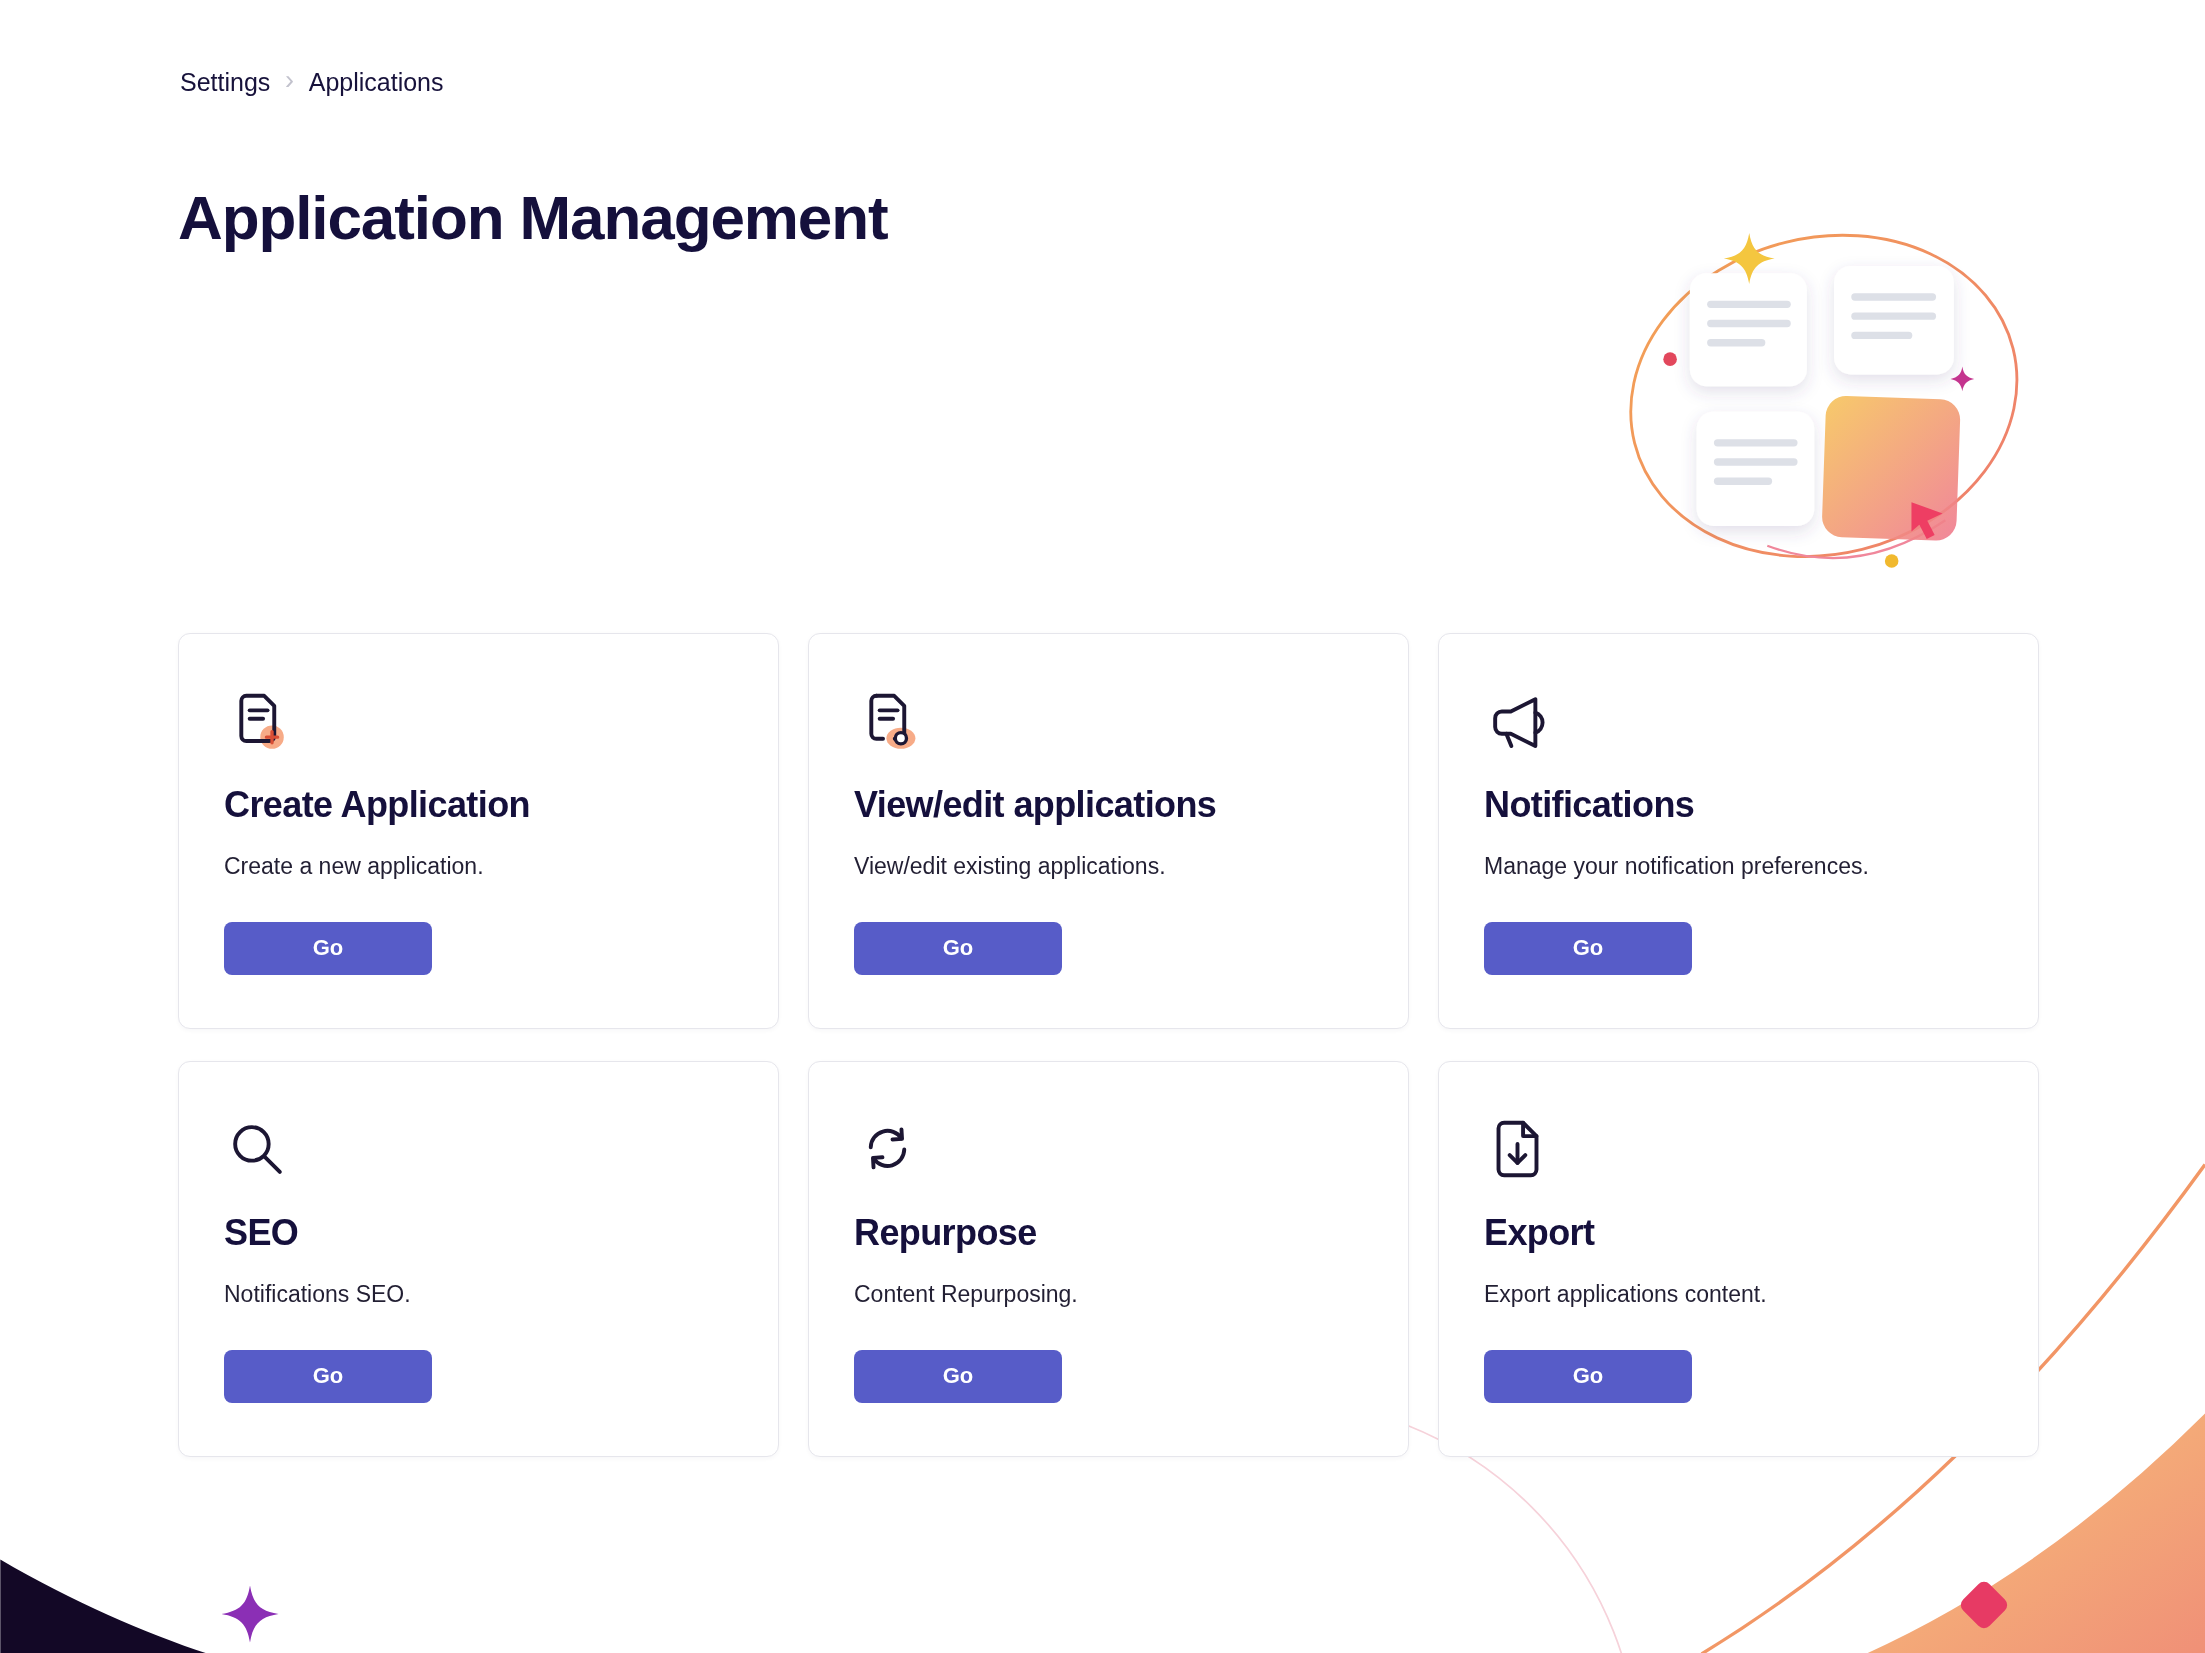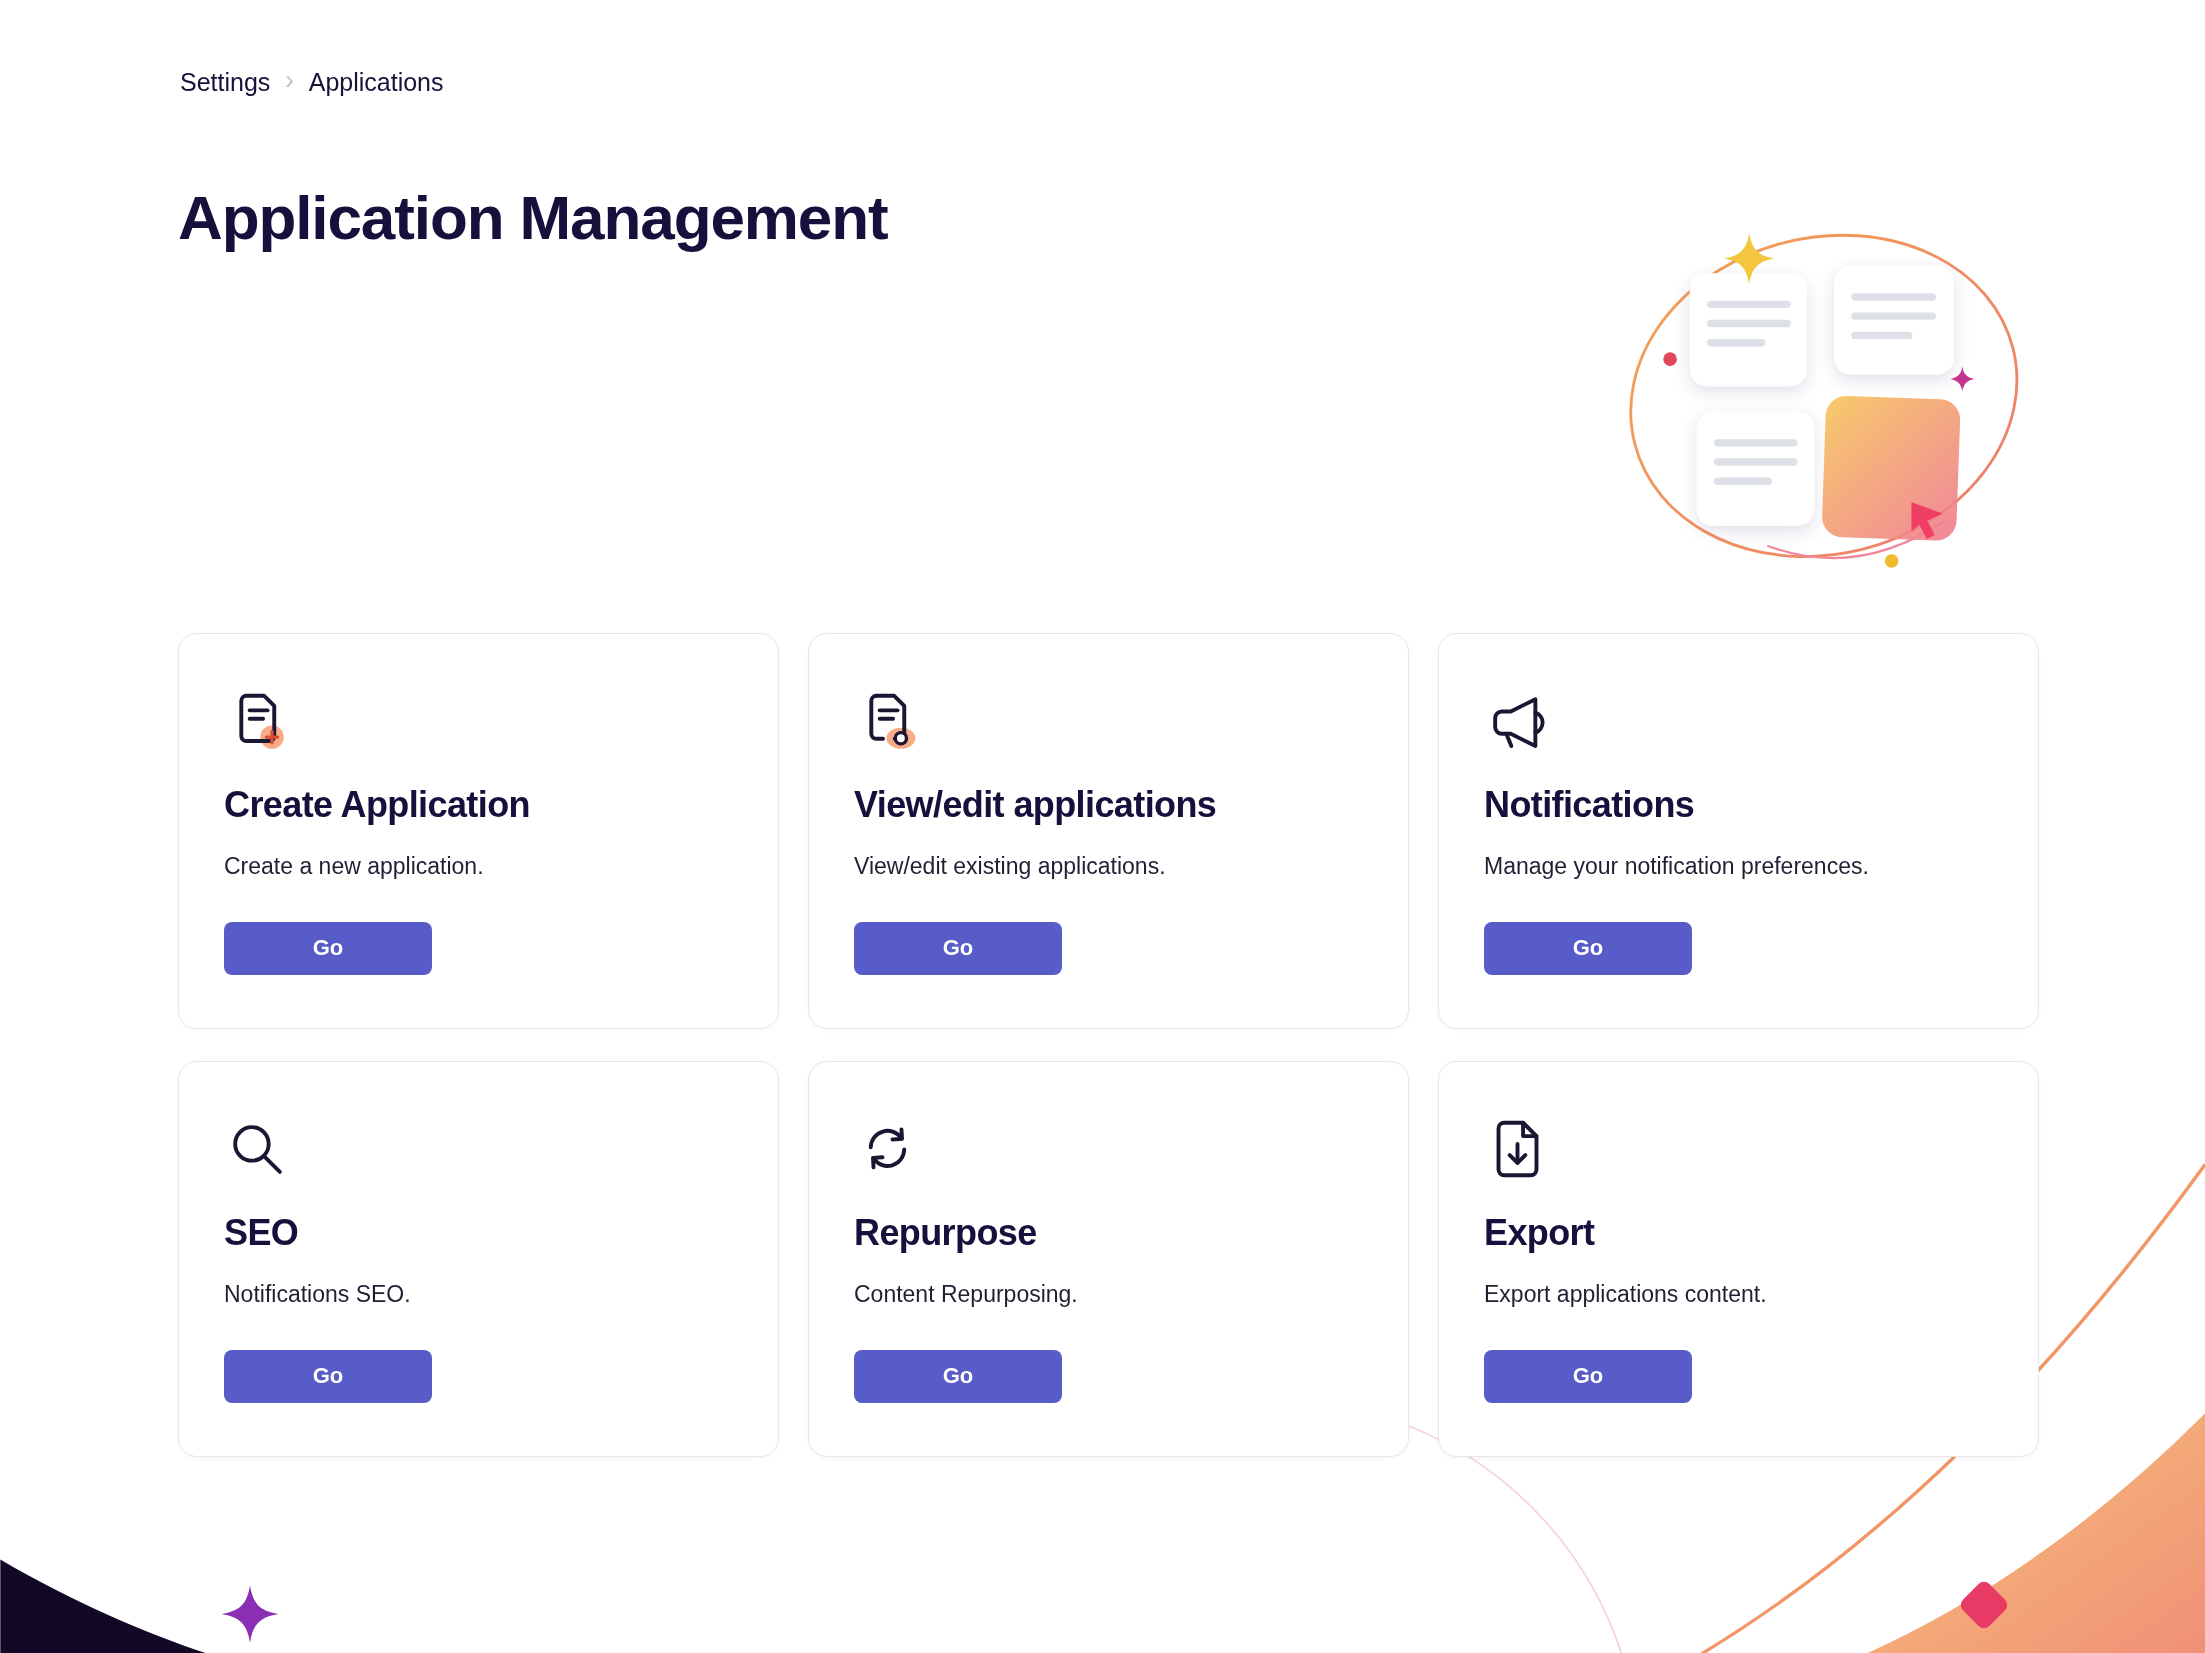--- a/index.html
+++ b/index.html
@@ -38,21 +38,21 @@
   
   .cards {
     position: absolute; left: 178px; top: 633px; z-index: 3;
     display: grid;
     grid-template-columns: repeat(3, 601px);
     column-gap: 29px; row-gap: 32px;
   }
   .card {
     background: #ffffff;
     border: 1.1px solid #e6e6ec;
-    border-radius: 19px;
+    border-radius: 12px;
     height: 396px;
     padding: 54px 45px 0 45px;
     box-shadow: 0 1.7px 4.5px rgba(20,16,60,0.03);
   }
   .card-icon { height: 67px; width: 67px; }
   .card-icon svg { width: 67px; height: 67px; }
   .card-title {
     margin-top: 29px;
     font-size: 36px; font-weight: 700; color: #15103c;
     letter-spacing: -0.6px;

